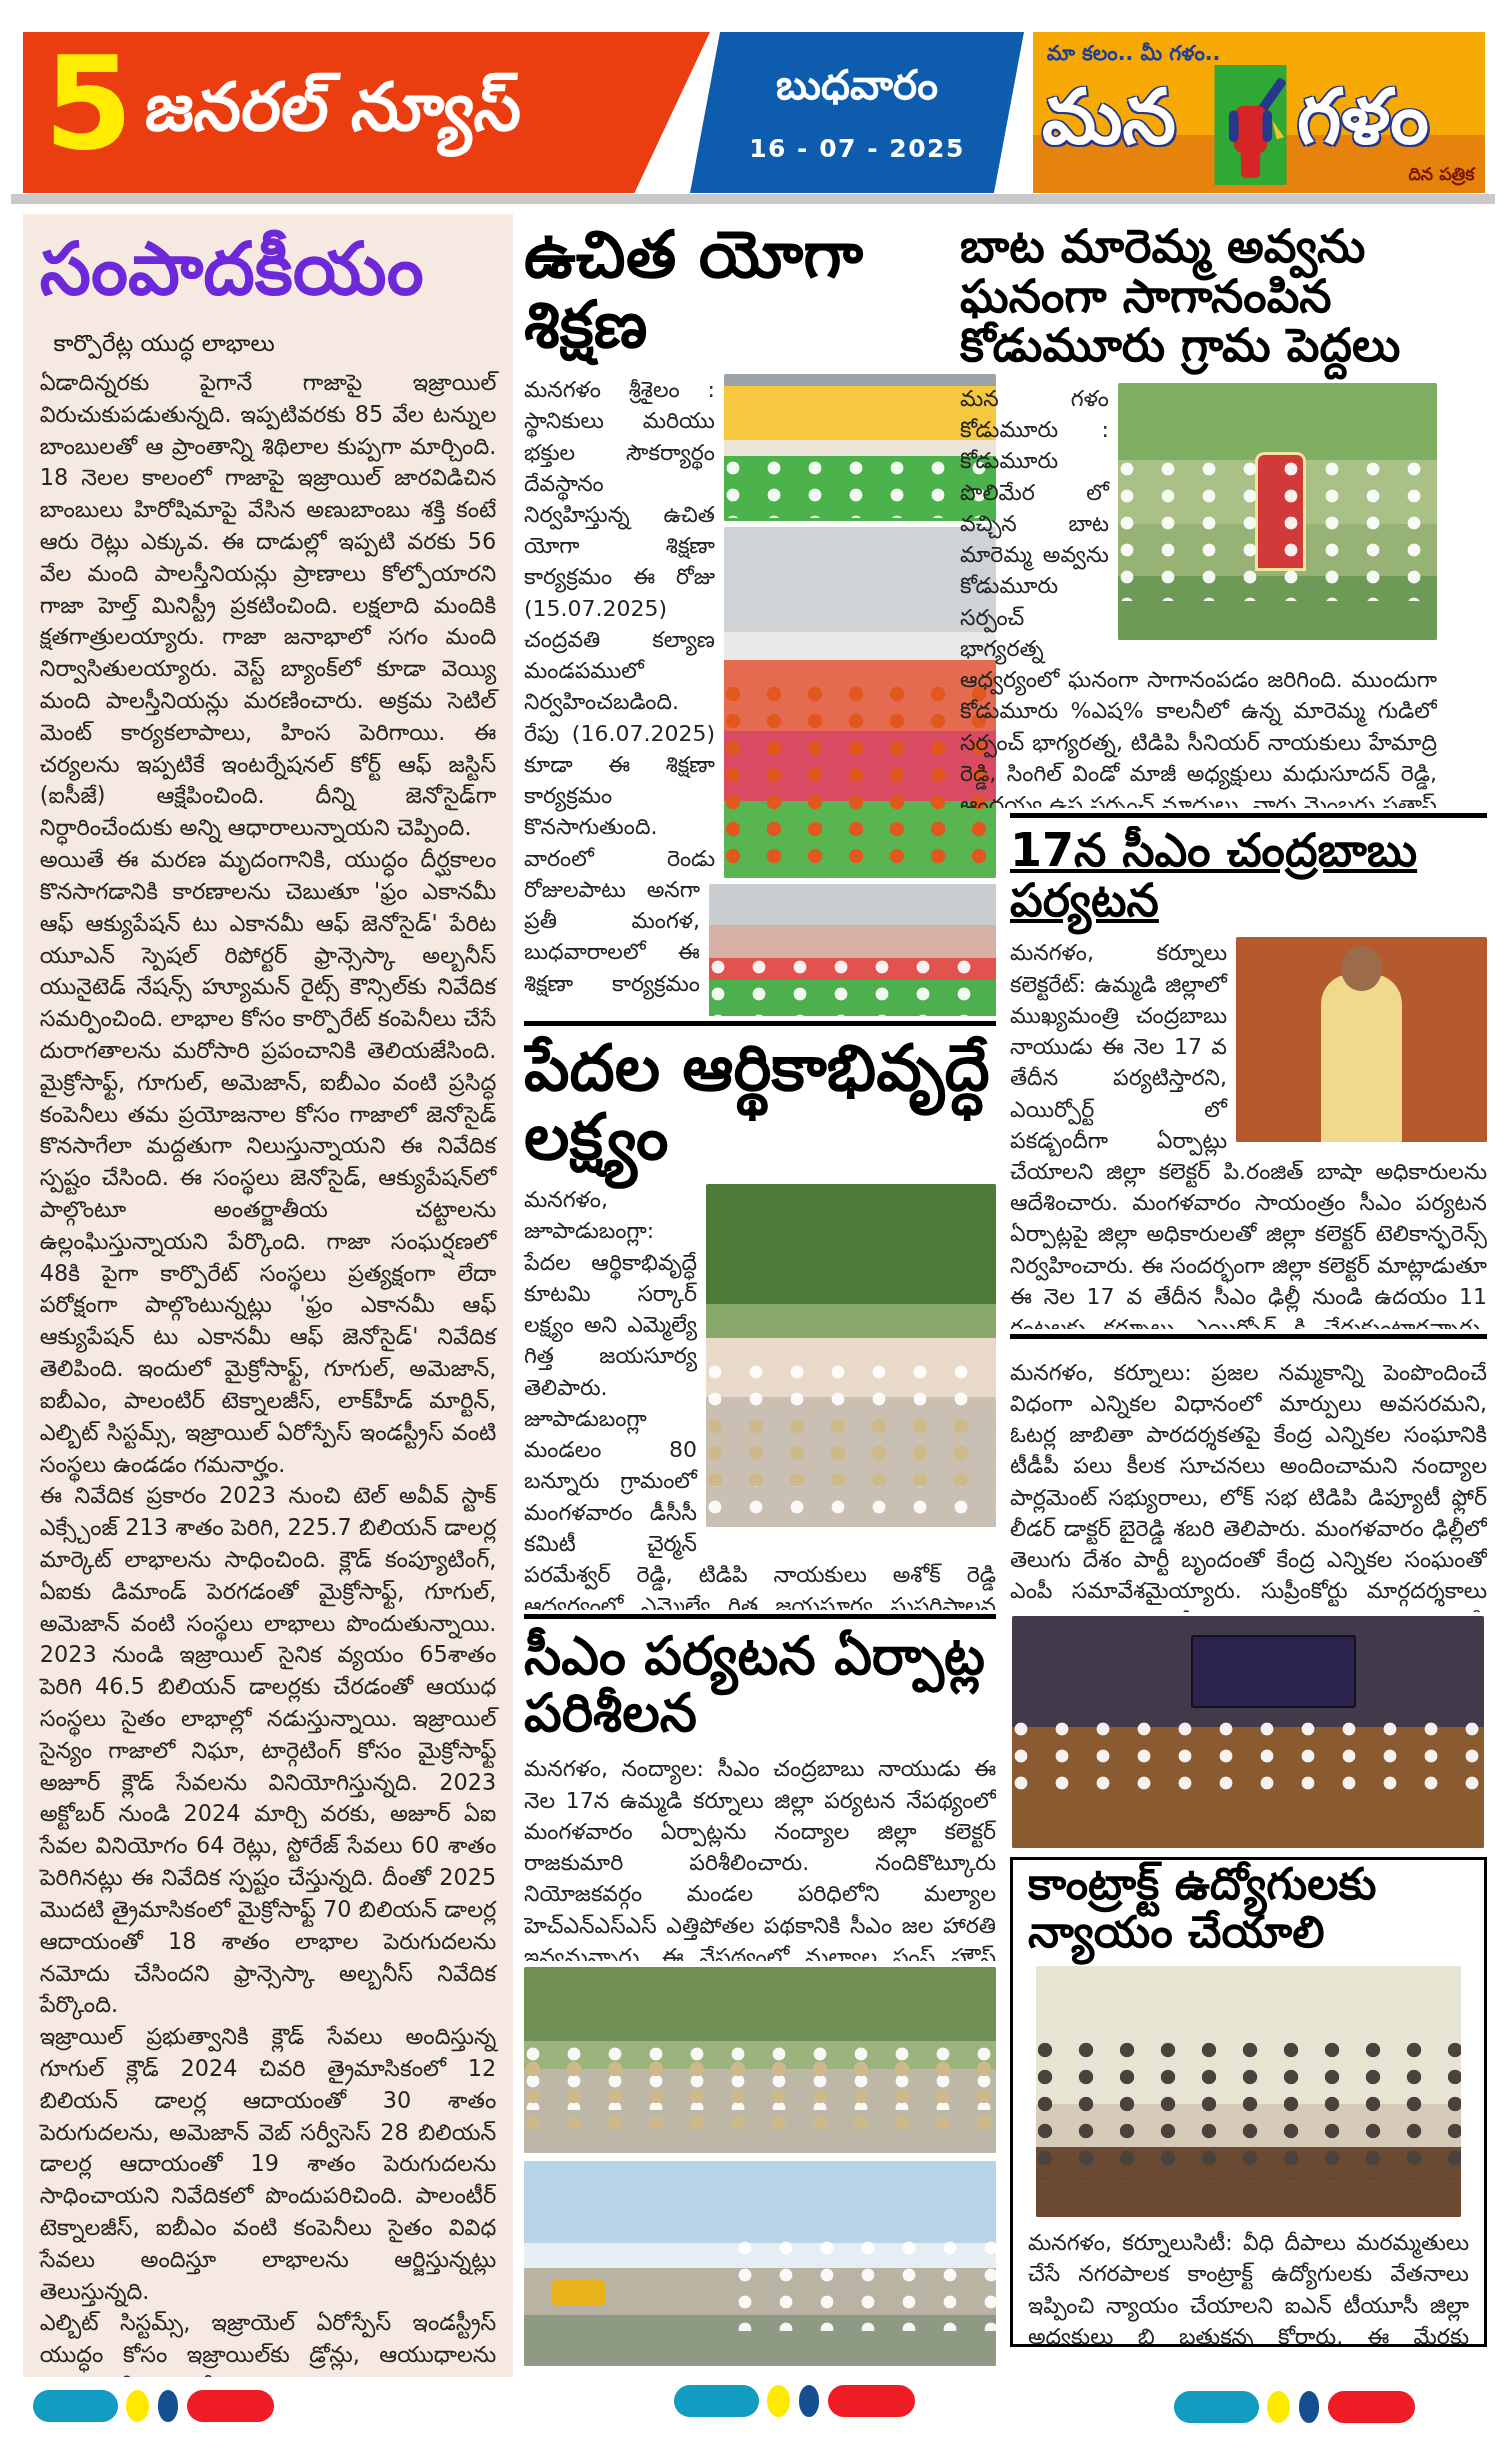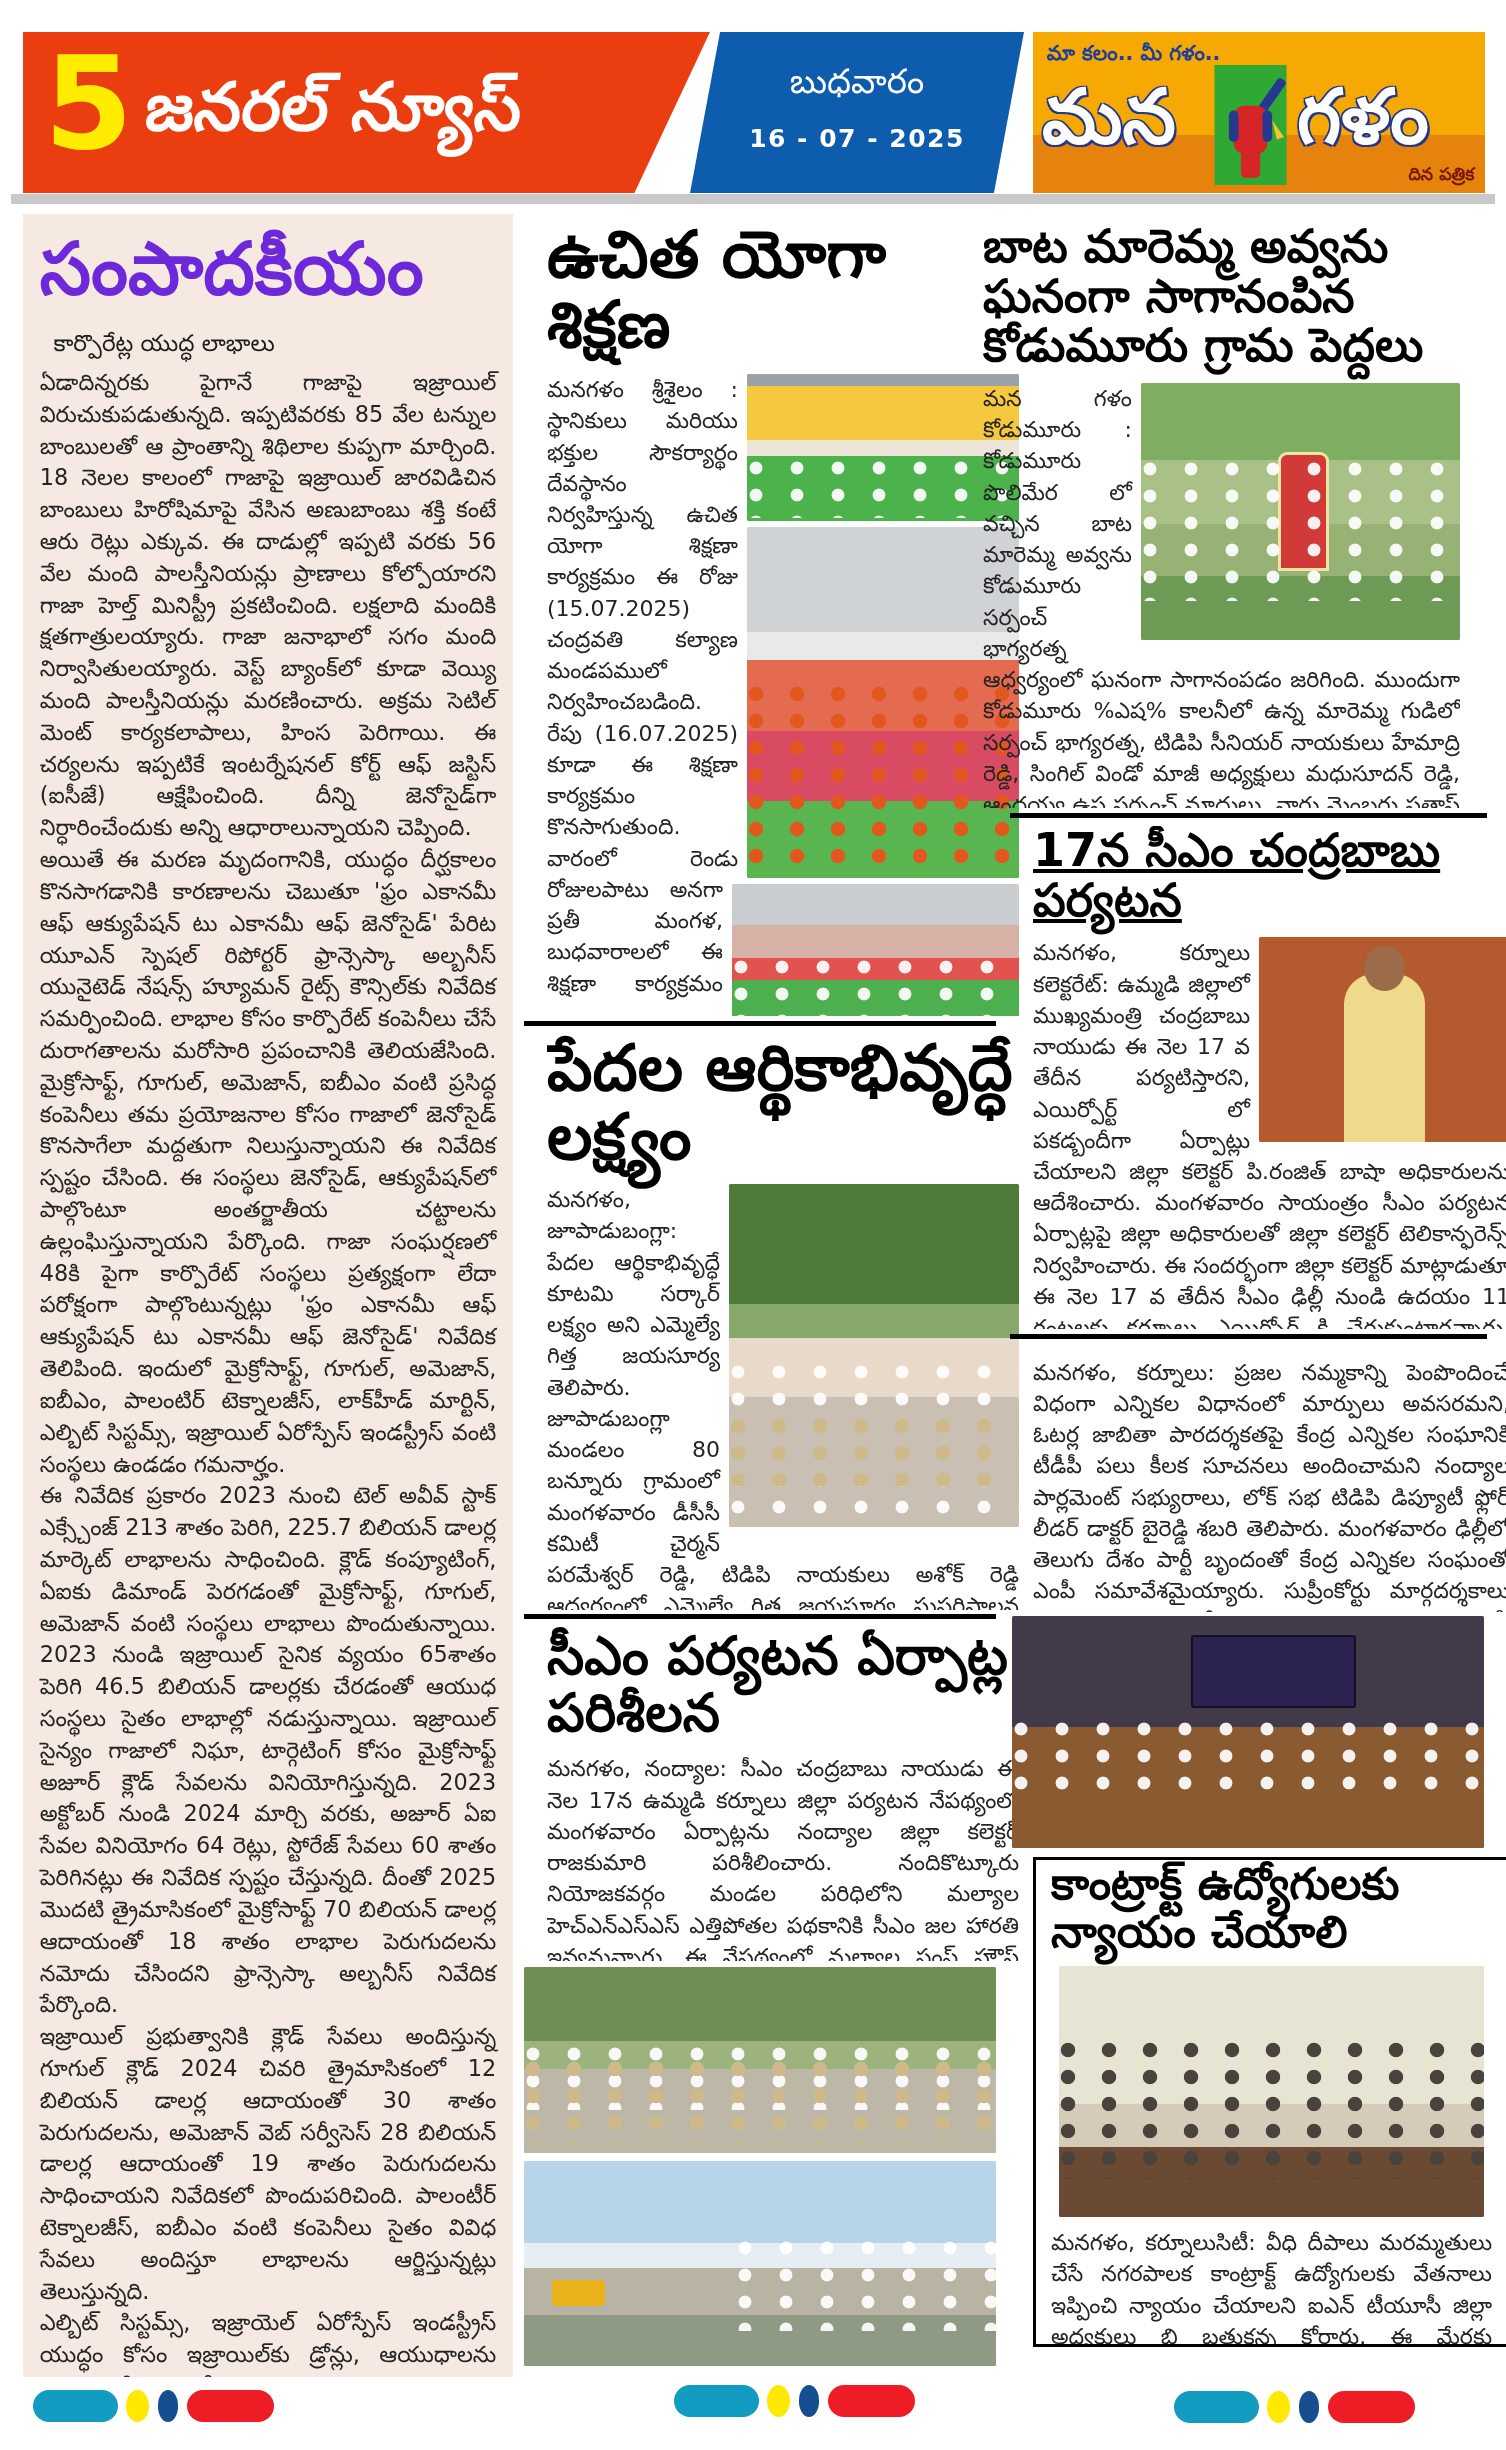--- a/index.html
+++ b/index.html
@@ -6,21 +6,21 @@
   .page{position:relative;width:1507px;height:2450px;background:#ffffff;overflow:hidden;
         font-family:"DejaVu Sans",sans-serif;color:#1c1c1c;}
   
   .mast-orange{position:absolute;left:23px;top:32px;width:687px;height:161px;background:#ea3d10;
                clip-path:polygon(0 0,100% 0,89% 100%,0 100%);}
   .pagenum{position:absolute;left:21px;top:7.6px;font-size:128px;font-weight:800;color:#ffec00;line-height:1;}
   .section-title{position:absolute;left:122px;top:36px;font-size:67px;font-weight:800;color:#ffffff;
                  transform:skewX(-6deg);white-space:nowrap;}
   .mast-blue{position:absolute;left:690px;top:32px;width:334px;height:161px;background:#0e5cae;
              clip-path:polygon(9% 0,100% 0,91% 100%,0 100%);color:#fff;text-align:center;}
-  .mast-blue .day{margin-top:29px;font-size:34px;font-weight:400;}
+  .mast-blue .day{margin-top:29px;font-size:41px;font-weight:700;}
   .mast-blue .date{margin-top:15px;font-size:25px;font-weight:800;letter-spacing:1.5px;}
   .mast-logo{position:absolute;left:1033px;top:32px;width:452px;height:161px;
              background:linear-gradient(180deg,#f6a902 0 64%,#e5830c 64% 100%);overflow:hidden;}
   .tagline{position:absolute;left:13.7px;top:9px;font-size:20.5px;font-weight:800;color:#1c3e9e;}
   .logo-word{position:absolute;font-size:76px;font-weight:800;color:#ffffff;line-height:1;
              text-shadow:2.3px 2.3px 0 #23368c,-1.5px -1.5px 0 #23368c,1.5px -1.5px 0 #23368c,-1.5px 1.5px 0 #23368c;}
   .lw1{left:9px;top:47px;text-align:center;} .lw2{left:264px;top:47px;}
   .logo-emblem{position:absolute;left:181px;top:33px;width:73px;height:120px;}
   .logo-sub{position:absolute;right:10.6px;bottom:4.6px;font-size:17.5px;font-weight:800;color:#7a1500;}
   .gray-strip{position:absolute;left:11.4px;top:194px;width:1484px;height:10px;background:#c9c9c9;}
@@ -31,21 +31,21 @@
   .pill-y{width:23px;height:32px;border-radius:50%;background:#ffe900;}
   .pill-b{width:20.5px;height:32px;border-radius:50%;background:#164f90;}
   .pill-r{width:87px;height:32px;border-radius:16px;background:#ee1c24;}
   
   .editorial{position:absolute;left:23px;top:214px;width:490px;height:2163px;background:#f5e9e1;
              padding:16.7px 16.7px 0 16.7px;box-sizing:border-box;overflow:hidden;}
   .ed-title{font-size:73px;font-weight:800;color:#6d28d9;line-height:1.05;margin:0 0 23px 0;}
   .ed-lead{font-size:23px;font-weight:400;margin:0 0 4.6px 13.7px;}
   .ed-p{font-size:22.4px;line-height:1.42;text-align:justify;margin:0;color:#242424;}
   
-  .art{position:absolute;box-sizing:border-box;overflow:hidden;margin-left:23px;}
+  .art{position:absolute;box-sizing:border-box;overflow:hidden;}
   .headline{font-weight:800;color:#000;line-height:1.08;margin:0;}
   .body-p{font-size:22px;line-height:1.42;text-align:justify;margin:0;color:#242424;}
   .ph{position:relative;overflow:hidden;border-radius:1.5px;}
   .ph-abs{position:absolute;overflow:hidden;border-radius:1.5px;}
   .fl{float:right;}
   .crowd{position:absolute;left:0;right:0;
          background-image:radial-gradient(circle at 9px 9px,rgba(255,255,255,.92) 6px,transparent 6.8px);
          background-size:41px 27px;}
   .crowd.orange{background-image:radial-gradient(circle at 9px 9px,#e2571e 6.8px,transparent 7.6px);}
   .crowd.dark{background-image:radial-gradient(circle at 9px 9px,#4a423c 6.8px,transparent 7.6px);}

